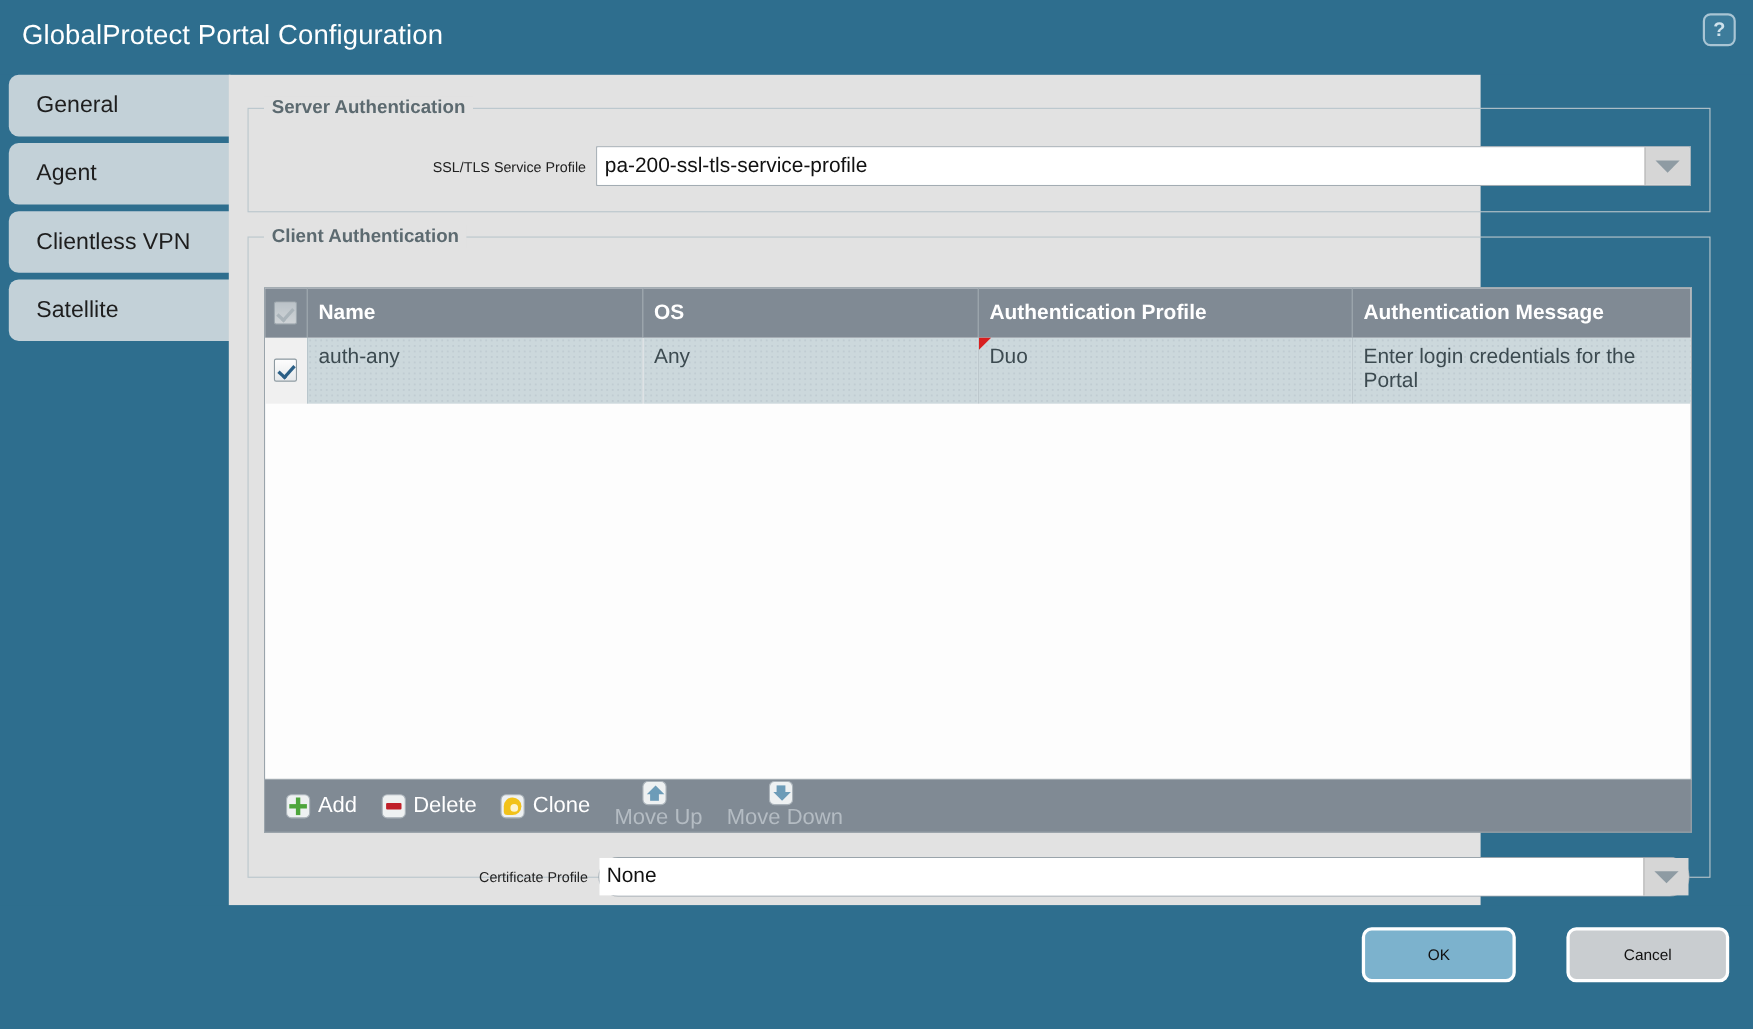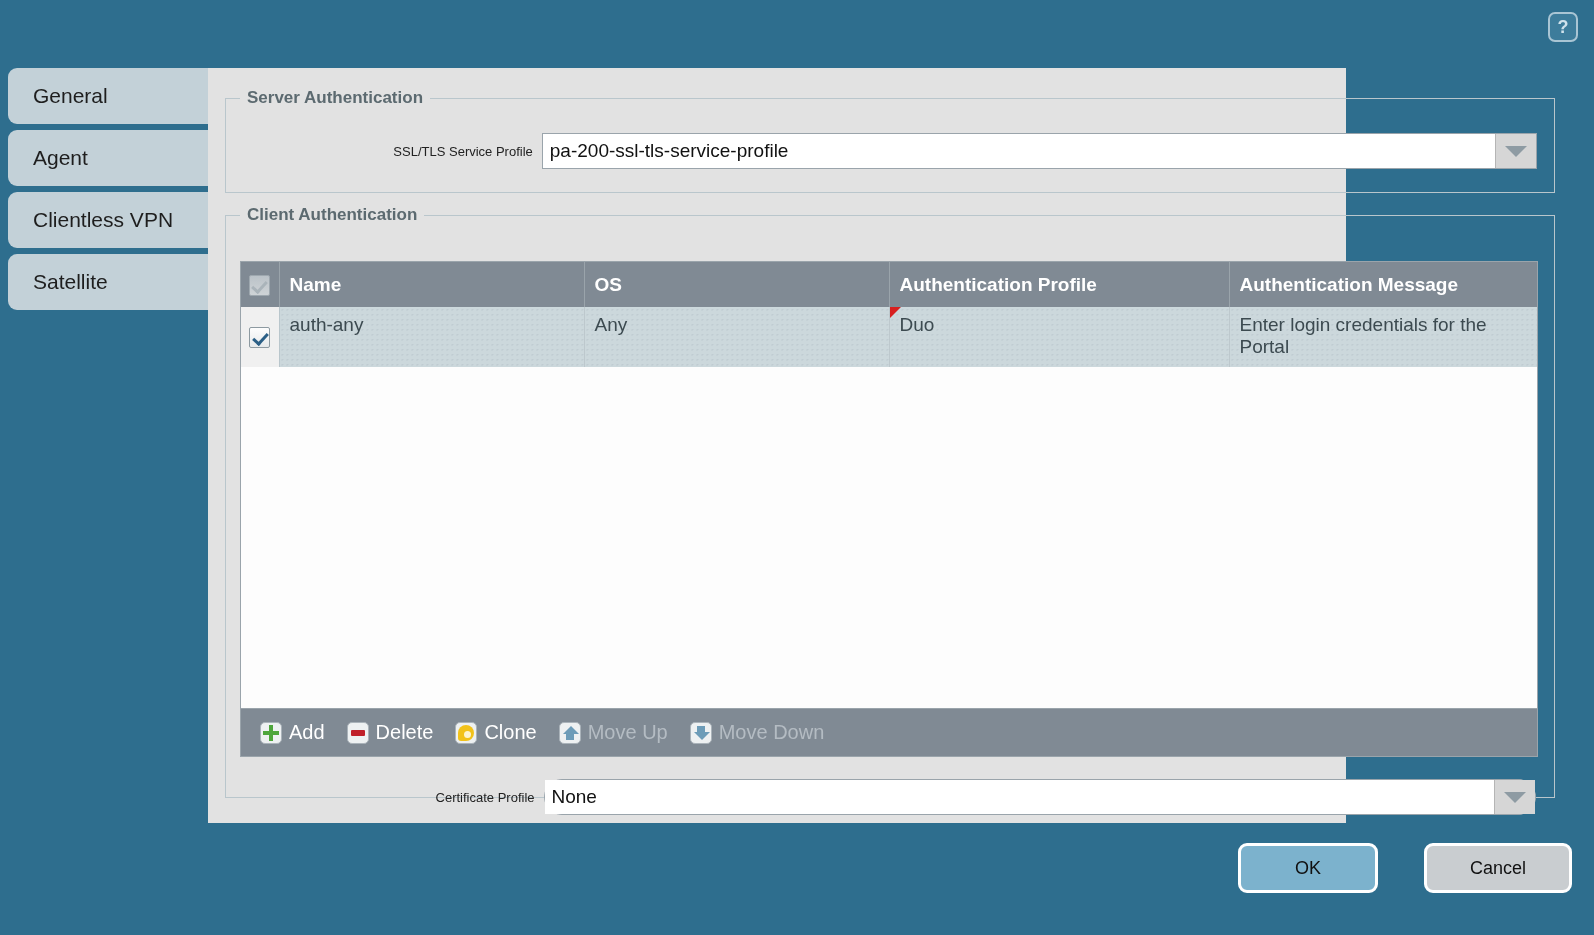--- a/index.html
+++ b/index.html
@@ -280,20 +280,21 @@
     align-items: center;
     margin-right: 22px;
     font-size: 20px;
     color: #ffffff;
     cursor: pointer;
     white-space: nowrap;
   }
   .tbtn.disabled {
     color: #b4bcc3;
     cursor: default;
+    flex-direction: column;
   }
   .tbtn .ico {
     width: 22px; height: 22px;
     border-radius: 5px;
     margin-right: 7px;
     border: 1px solid #aab3ba;
     background: #eef1f2;
     box-sizing: border-box;
     position: relative;
     flex: 0 0 auto;
@@ -374,34 +375,35 @@
     width: 1594px; height: 112px;
     background: #2e6e8e;
   }
   .fbtn {
     position: absolute;
     top: 20px;
     height: 50px;
     border-radius: 9px;
     border: 3px solid #ffffff;
     box-sizing: border-box;
-    font-size: 18px;
+    font-size: 14px;
     color: #111111;
     display: flex;
     align-items: center;
     justify-content: center;
     cursor: pointer;
   }
   #btn-ok { right: 216px; width: 140px; background: #7cb2cd; }
   #btn-cancel { right: 22px; width: 148px; background: #c9cdd0; }
 </style>
 </head>
 <body>
 
 <div class="titlebar">
+  <div class="title">GlobalProtect Portal Configuration</div>
   <div class="help-icon">?</div>
 </div>
 
 <div class="tabs">
   <div class="tab">General</div>
   <div class="tab">Agent</div>
   <div class="tab">Clientless VPN</div>
   <div class="tab">Satellite</div>
 </div>
 

